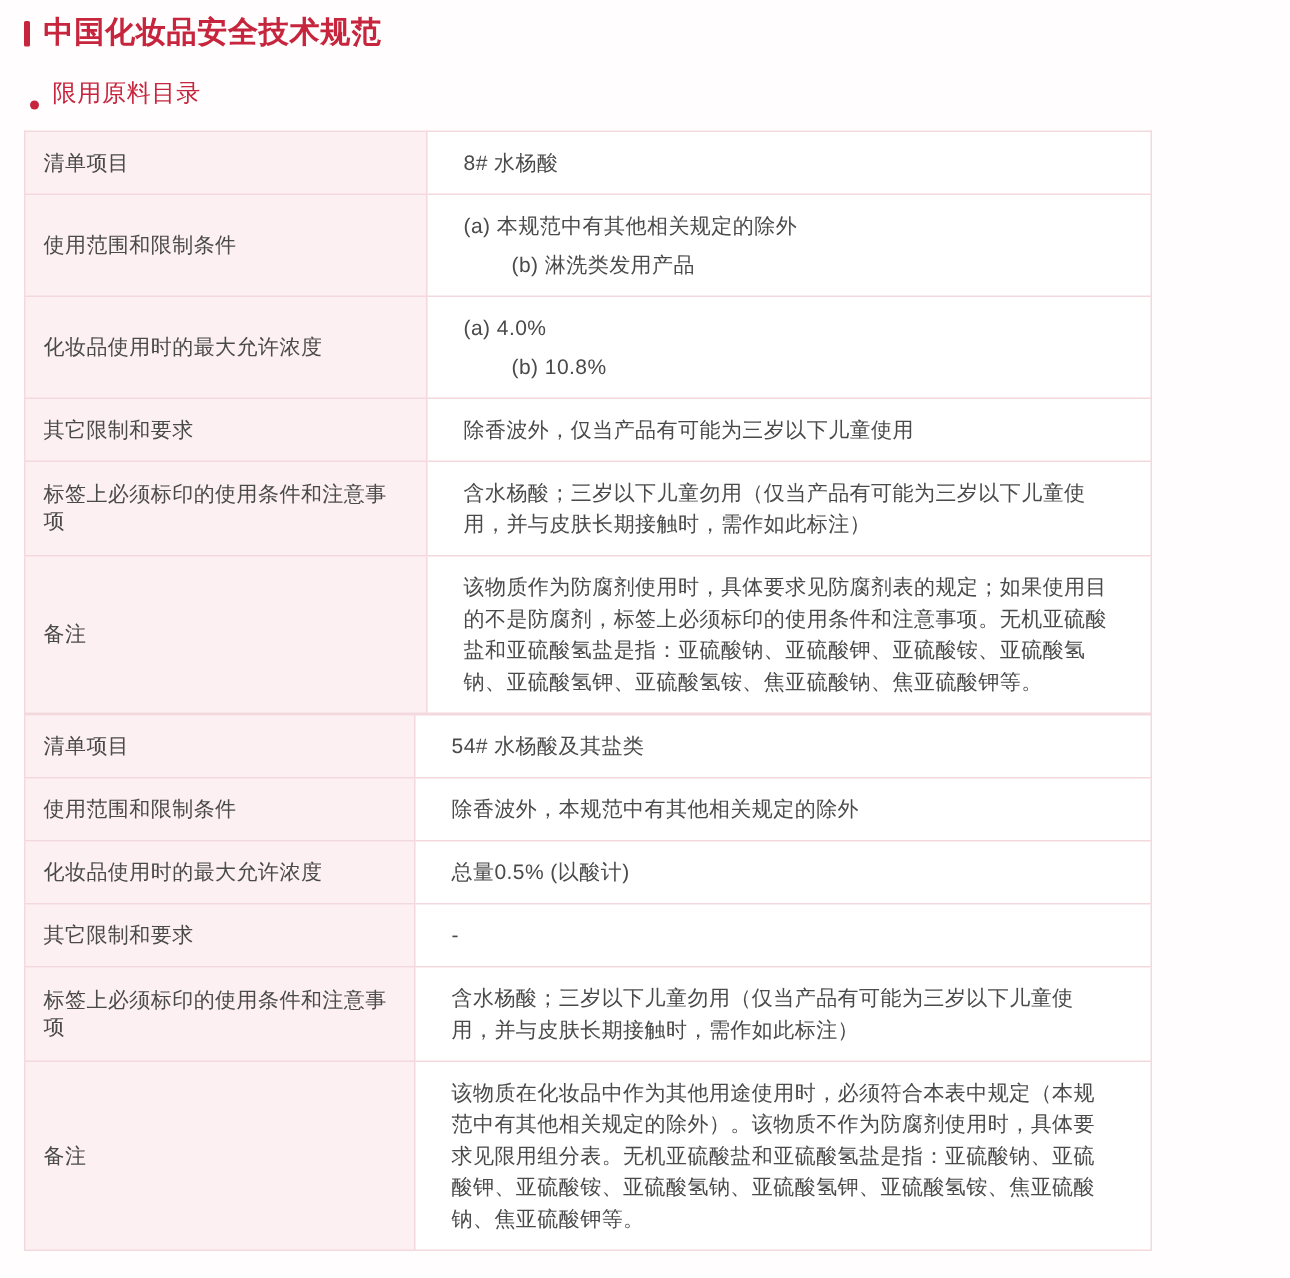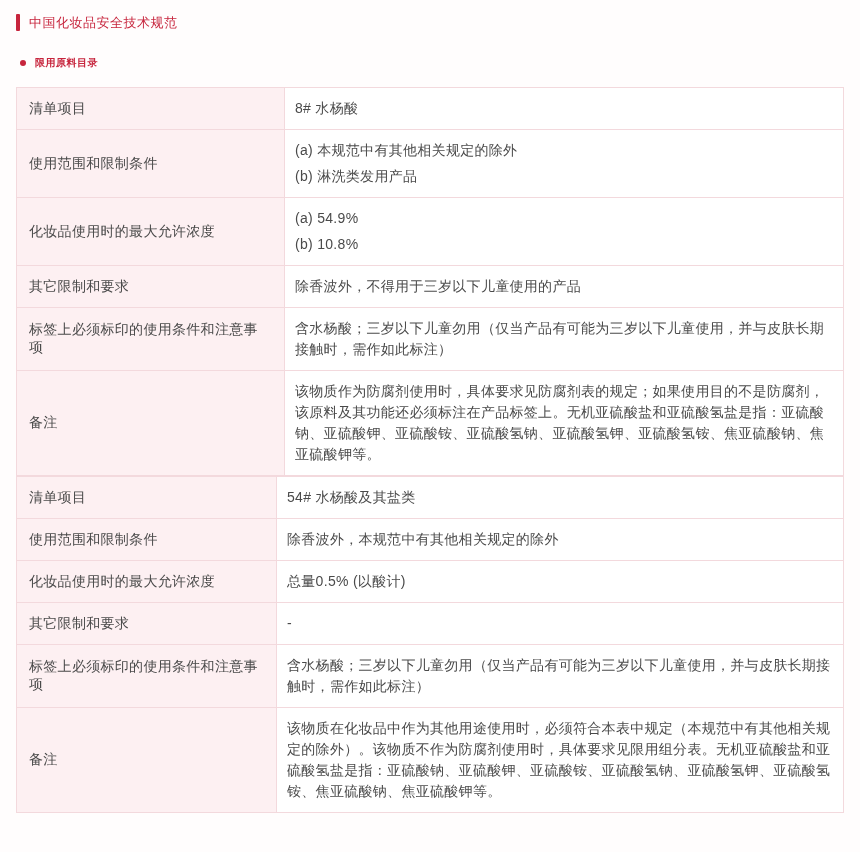--- a/index.html
+++ b/index.html
@@ -14,46 +14,46 @@
   body{
     width:860px;height:852px;overflow:hidden;
     background:var(--page-bg);
     color:var(--text);
     font-family:"Liberation Sans","DejaVu Sans",sans-serif;
   }
   .page{padding:12px 16px 0 16px;}
   .title-row{display:flex;align-items:center;gap:9px;height:21px;}
   .bar{width:4px;height:17px;background:var(--accent);border-radius:1px;flex:0 0 auto;}
   h1.page-title{
-    margin:0;font-size:13px;line-height:21px;font-weight:400;
+    margin:0;font-size:20px;line-height:21px;font-weight:700;
     color:var(--accent);letter-spacing:0.5px;
   }
   .section-head{
-    display:flex;align-items:center;gap:9px;
+    display:flex;align-items:flex-end;gap:9px;
     margin:20px 0 14px 4px;height:20px;
-    color:var(--accent);font-size:10px;line-height:20px;letter-spacing:0.5px;font-weight:bold;
+    color:var(--accent);font-size:16px;line-height:20px;letter-spacing:0.5px;
   }
   .dot{width:6px;height:6px;border-radius:50%;background:var(--accent);flex:0 0 auto;}
   table.spec{
-    border-collapse:collapse;width:828px;table-layout:fixed;
+    border-collapse:collapse;width:752px;table-layout:fixed;
     background:#ffffff;
   }
   table.spec th,table.spec td{
     border:1px solid var(--border);
     font-size:14px;font-weight:400;text-align:left;vertical-align:middle;
     letter-spacing:0.3px;
   }
   table.spec th{
     background:var(--label-bg);
     width:268px;padding:10px 12px;
   }
   table.spec.t2 th{width:260px;}
-  table.spec td{padding:10px 10px;background:#ffffff;}
+  table.spec td{padding:10px 24px;background:#ffffff;}
   .line{line-height:21px;}
-  .line + .line{margin-top:5px;}
+  .line + .line{margin-top:5px;margin-left:32px;}
 </style>
 </head>
 <body>
 
 <div class="page">
   <div class="title-row">
     <span class="bar"></span>
     <h1 class="page-title">中国化妆品安全技术规范</h1>
   </div>
   <div id="sections">
@@ -72,40 +72,40 @@
           <tr>
             <th>使用范围和限制条件</th>
             <td>
               <div class="line">(a) 本规范中有其他相关规定的除外</div>
               <div class="line">(b) 淋洗类发用产品</div>
             </td>
           </tr>
           <tr>
             <th>化妆品使用时的最大允许浓度</th>
             <td>
-              <div class="line">(a) 54.9%</div>
+              <div class="line">(a) 4.0%</div>
               <div class="line">(b) 10.8%</div>
             </td>
           </tr>
           <tr>
             <th>其它限制和要求</th>
             <td>
-              <div class="line">除香波外，不得用于三岁以下儿童使用的产品</div>
+              <div class="line">除香波外，仅当产品有可能为三岁以下儿童使用</div>
             </td>
           </tr>
           <tr>
             <th>标签上必须标印的使用条件和注意事项</th>
             <td>
               <div class="line">含水杨酸；三岁以下儿童勿用（仅当产品有可能为三岁以下儿童使用，并与皮肤长期接触时，需作如此标注）</div>
             </td>
           </tr>
           <tr>
             <th>备注</th>
             <td>
-              <div class="line">该物质作为防腐剂使用时，具体要求见防腐剂表的规定；如果使用目的不是防腐剂，该原料及其功能还必须标注在产品标签上。无机亚硫酸盐和亚硫酸氢盐是指：亚硫酸钠、亚硫酸钾、亚硫酸铵、亚硫酸氢钠、亚硫酸氢钾、亚硫酸氢铵、焦亚硫酸钠、焦亚硫酸钾等。</div>
+              <div class="line">该物质作为防腐剂使用时，具体要求见防腐剂表的规定；如果使用目的不是防腐剂，标签上必须标印的使用条件和注意事项。无机亚硫酸盐和亚硫酸氢盐是指：亚硫酸钠、亚硫酸钾、亚硫酸铵、亚硫酸氢钠、亚硫酸氢钾、亚硫酸氢铵、焦亚硫酸钠、焦亚硫酸钾等。</div>
             </td>
           </tr>
         </tbody>
       </table>
       <table class="spec t2">
         <tbody>
           <tr>
             <th>清单项目</th>
             <td>
               <div class="line">54# 水杨酸及其盐类</div>

